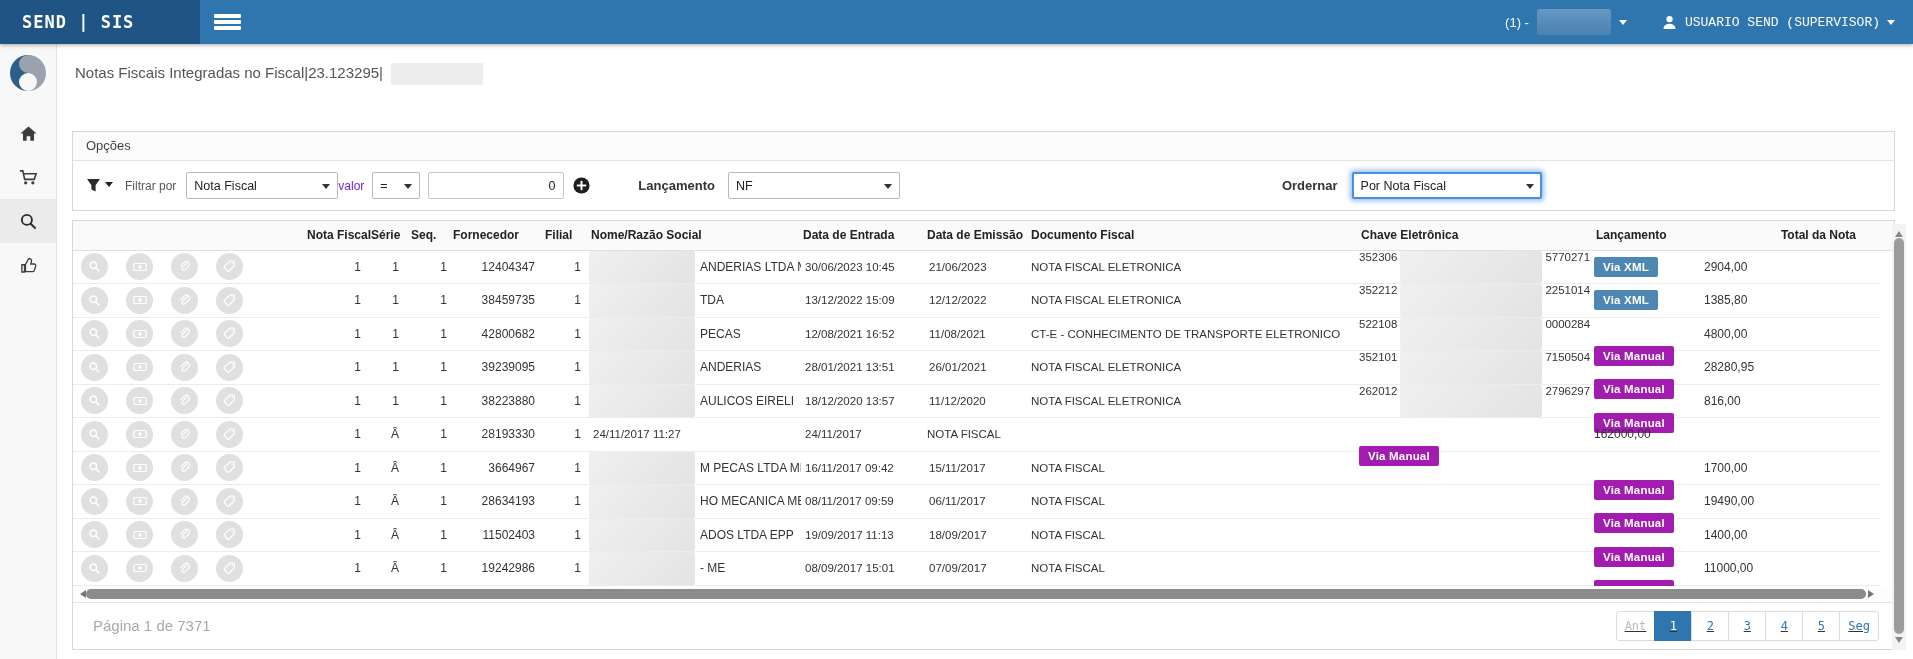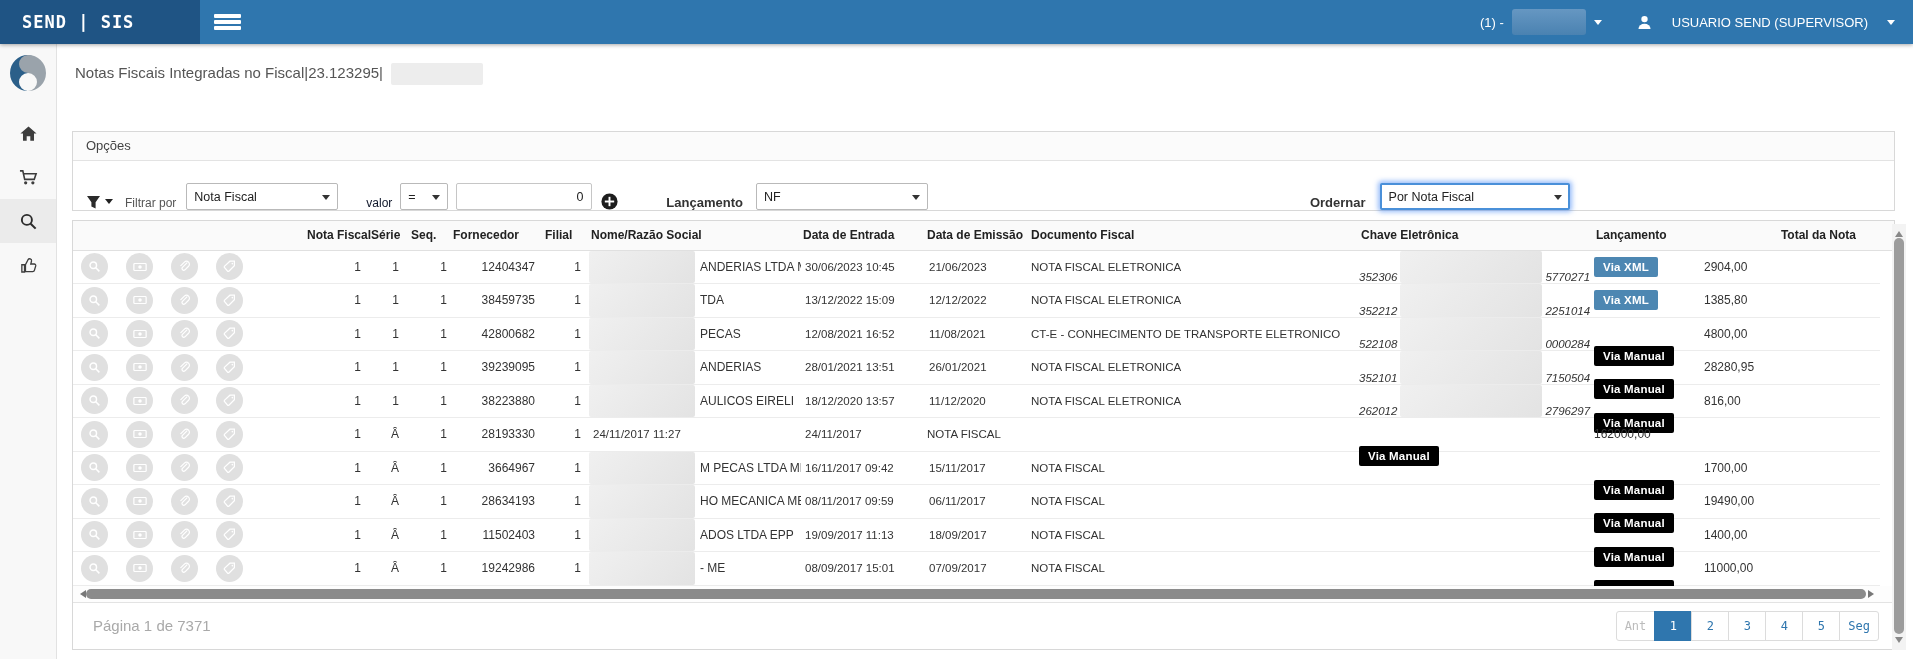--- a/index.html
+++ b/index.html
@@ -8,40 +8,40 @@
 
   
   .topbar{position:absolute;left:0;top:0;width:1913px;height:44px;background:#2f76ae;display:flex;align-items:center;box-shadow:0 1px 4px rgba(0,0,0,.35);z-index:20;}
   .brand{width:200px;height:44px;background:#1f5484;color:#fff;display:flex;align-items:center;padding-left:22px;box-sizing:border-box;
          font-family:"DejaVu Sans Mono", monospace;font-size:17px;font-weight:bold;letter-spacing:1px;}
   .hamburger{margin-left:14px;width:27px;height:16px;display:flex;flex-direction:column;justify-content:space-between;cursor:pointer;}
   .hamburger i{display:block;height:4px;background:#fff;border-radius:1px;}
   .topbar-right{margin-left:auto;display:flex;align-items:center;gap:8px;padding-right:18px;color:#fff;font-size:13px;}
   .company-chip{width:74px;height:26px;border-radius:3px;background:linear-gradient(#6697c2,#4a82b1);}
   .caret{width:0;height:0;border:4px solid transparent;border-top:5px solid #fff;margin-top:4px;}
-  .user-group{display:flex;align-items:center;gap:19px;margin-left:26px;cursor:pointer;}
+  .user-group{display:flex;align-items:center;gap:7px;margin-left:26px;cursor:pointer;font-family:Liberation Mono, monospace;}
   .user-group svg{display:block;}
 
   
   .sidebar{position:absolute;left:0;top:44px;width:56px;height:615px;background:#f8f8f8;border-right:1px solid #e2e2e2;z-index:10;}
   .logo{width:40px;height:40px;margin:9px auto 18px auto;display:block;}
   .side-item{width:56px;height:44px;display:flex;align-items:center;justify-content:center;cursor:pointer;}
   .side-item.active{background:#ebebeb;}
   .side-item svg{display:block;}
 
   
   .page-title{position:absolute;left:75px;top:63px;font-size:15px;color:#555;white-space:nowrap;}
   .title-redact{display:inline-block;width:92px;height:22px;background:#ededed;border-radius:2px;vertical-align:middle;margin-left:8px;}
 
   
   .panel{position:absolute;left:72px;width:1823px;background:#fff;border:1px solid #d8d8d8;box-sizing:border-box;}
   .options-panel{top:131px;height:80px;}
   .panel-header{height:28px;line-height:28px;padding-left:13px;font-size:13px;color:#444;background:#fbfbfb;border-bottom:1px solid #e3e3e3;}
 
-  .filter-row{height:49px;display:flex;align-items:flex-end;padding:0 13px;font-size:12px;color:#555;}
+  .filter-row{height:49px;display:flex;align-items:center;padding:0 13px;font-size:12px;color:#555;}
   .funnel{display:flex;align-items:flex-end;cursor:pointer;margin-right:12px;}
   .funnel .fcaret{width:0;height:0;border:4px solid transparent;border-top:5px solid #222;margin:0 0 2px 2px;}
   .lbl{white-space:nowrap;}
   .lbl.bold{font-weight:bold;font-size:13px;color:#333;}
   .sel-wrap{position:relative;display:inline-block;}
   .sel-wrap::after{content:"";position:absolute;right:8px;top:50%;margin-top:-2px;border:4px solid transparent;border-top:5px solid #333;pointer-events:none;}
   select{appearance:none;-webkit-appearance:none;background:#fff;border:1px solid #b9b9b9;border-radius:2px;height:27px;
          font-family:"Liberation Sans",sans-serif;font-size:12.5px;color:#222;padding:0 20px 0 7px;box-sizing:border-box;}
   select.focused{border:2px solid #4a90d9;box-shadow:0 0 5px 2px rgba(66,133,244,.55);}
   .val-input{width:118px;height:25px;border:1px solid #c6c6c6;border-radius:2px;text-align:right;padding:0 8px;font-size:12.5px;font-family:"Liberation Sans",sans-serif;color:#222;}
@@ -60,38 +60,38 @@
   .c-actions{display:flex;align-items:center;gap:18px;padding-left:8px;}
   .action-circle{width:27px;height:27px;border-radius:50%;background:#e0e0e0;display:flex;align-items:center;justify-content:center;cursor:pointer;flex:none;}
   .c-nota,.c-serie,.c-seq,.c-forn,.c-filial{text-align:right;padding-right:8px;}
   .c-serie{padding-right:10px;}
   .c-seq{padding-right:4px;}
   .c-nome{display:flex;align-items:center;height:100%;}
   .redact{background:linear-gradient(135deg,#f0f0f0,#e3e3e3);border-radius:2px;flex:none;}
   .nome-redact{width:106px;height:100%;margin-right:5px;}
   .c-entrada,.c-emissao{font-size:11.5px;padding-left:4px;}
   .c-doc{font-size:11.5px;padding-left:2px;}
-  .c-chave{display:flex;align-items:flex-end;height:100%;font-size:11.5px;font-style:italic;}
+  .c-chave{display:flex;align-items:flex-start;height:100%;font-size:11.5px;}
   .chave-redact{width:142px;height:100%;margin:0 3px;}
   .badge{display:inline-block;padding:4px 9px;border-radius:2px;color:#fff;font-size:11.5px;font-weight:bold;letter-spacing:.2px;}
   .badge.xml{background:#4d87b2;}
-  .badge.manual{background:#000000;margin-top:44px;}
+  .badge.manual{background:#a21caf;margin-top:44px;}
   .c-total{text-align:left;padding-right:24px;}
 
   
   .hscroll{height:16px;position:relative;background:#fdfdfd;}
   .hs-thumb{position:absolute;left:13px;right:28px;top:3px;height:10px;background:#8b8b8b;border-radius:5px;cursor:pointer;}
   .hs-arrow{position:absolute;top:4px;width:0;height:0;border:4px solid transparent;}
   .hs-arrow.left{left:3px;border-right:6px solid #777;}
   .hs-arrow.right{right:16px;border-left:6px solid #777;}
 
   
   .tfoot{height:48px;border-top:1px solid #e3e3e3;display:flex;align-items:center;padding:0 15px 0 20px;box-sizing:border-box;}
   .page-info{color:#a9a9a9;font-size:15px;}
-  .pagination{margin-left:auto;display:flex;}
+  .pagination{margin-left:auto;display:flex;text-decoration:underline;}
   .pg{height:30px;min-width:38px;padding:0 8px;background:#fff;border:1px solid #dcdcdc;margin-left:-1px;
       font-family:"DejaVu Sans Mono",monospace;font-size:12px;color:#2f76ae;cursor:pointer;}
   .pg:first-child{border-radius:3px 0 0 3px;}
   .pg:last-child{border-radius:0 3px 3px 0;}
   .pg.active{background:#2f76ae;border-color:#2f76ae;color:#fff;}
   .pg.disabled{color:#bcbcbc;cursor:default;}
 
   
   .vscroll{position:absolute;left:1892px;top:224px;width:14px;height:426px;background:#f3f3f3;z-index:15;}
   .vs-arrow{position:absolute;left:3px;width:0;height:0;border:4px solid transparent;}
@@ -166,21 +166,21 @@
     <div class="panel-header">Opções</div>
     <div class="filter-row">
       <span class="funnel">
         <svg width="17" height="15" viewBox="0 0 17 15">
             <path d="M1 1 H14 L9.6 7.2 V13.4 L5.4 11.4 V7.2 Z" fill="#2b2b2b"></path>
           </svg>
         <span class="fcaret"></span>
       </span>
       <span class="lbl" style="margin-right:10px;">Filtrar por</span>
       <span class="sel-wrap"><select style="width:152px;"><option>Nota Fiscal</option></select></span>
-      <span class="lbl" style="margin:0 8px 0 28px;color:#0f172a;">valor</span>
+      <span class="lbl" style="margin:0 8px 0 0;color:#6d28d9;">valor</span>
       <span class="sel-wrap"><select style="width:48px;"><option>=</option></select></span>
       <input class="val-input" style="margin-left: 8px;" value="0">
       <span class="plus-btn">
         <svg width="17" height="17" viewBox="0 0 16 16">
             <circle cx="8" cy="8" r="7.6" fill="#1d1d1d"></circle>
             <rect x="7.1" y="3.6" width="1.8" height="8.8" fill="#fff"></rect>
             <rect x="3.6" y="7.1" width="8.8" height="1.8" fill="#fff"></rect>
           </svg>
       </span>
       <span class="lbl bold" style="margin:0 13px 0 48px;">Lançamento</span>

